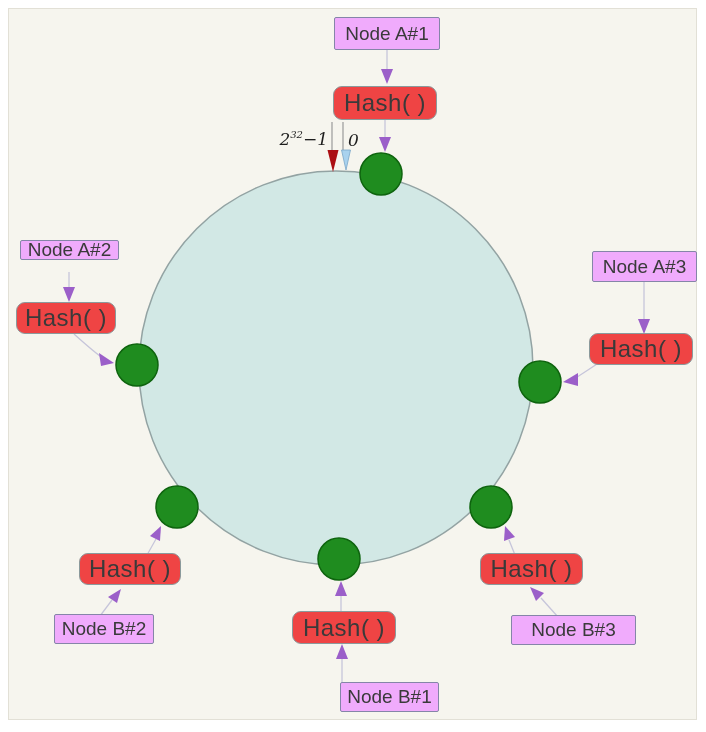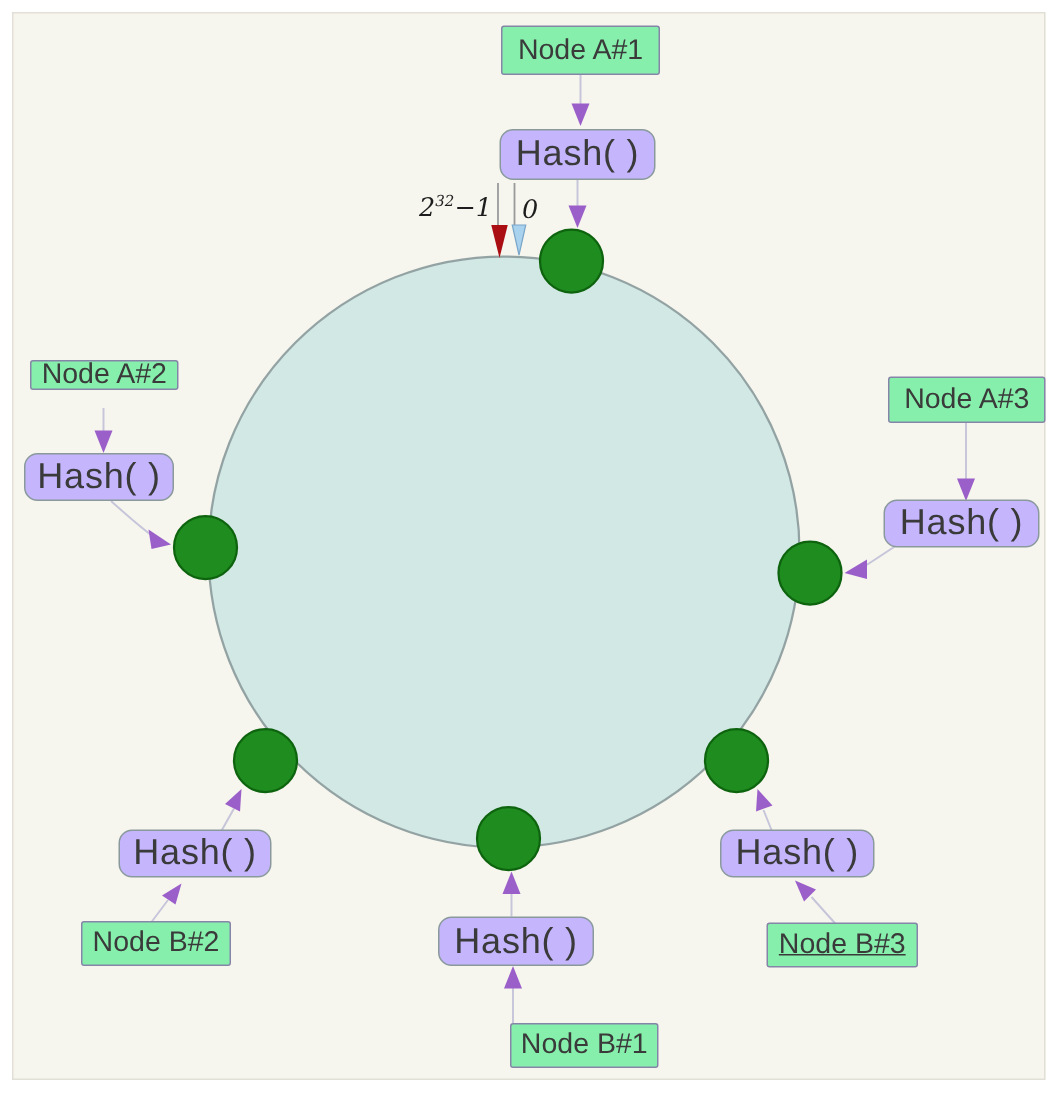--- a/index.html
+++ b/index.html
@@ -27,27 +27,27 @@
   .label-box {
     position: absolute;
     display: flex;
     align-items: center;
     justify-content: center;
     box-sizing: border-box;
     color: #3a3a3a;
     white-space: nowrap;
   }
   .node-box {
-    background: #86efac;
+    background: #f0abfc;
     border: 1.5px solid #8585a8;
     border-radius: 2px;
     font-size: 19px;
   }
   .hash-box {
-    background: #c4b5fd;
+    background: #ef4444;
     border: 1.5px solid #8a9a9c;
     border-radius: 9px;
     font-size: 24px;
     letter-spacing: 0.5px;
   }
   .marker-label {
     position: absolute;
     font-family: "DejaVu Serif", "Liberation Serif", serif;
     font-size: 17px;
     color: #1d1d1d;
@@ -66,21 +66,21 @@
   #node-a1 { left: 334px; top: 17px;  width: 106px; height: 33px; }
   #hash-a1 { left: 333px; top: 86px;  width: 104px; height: 34px; }
   #node-a2 { left: 20px;  top: 240px; width: 99px;  height: 20px; }
   #hash-a2 { left: 16px;  top: 302px; width: 100px; height: 32px; }
   #node-a3 { left: 592px; top: 251px; width: 105px; height: 31px; }
   #hash-a3 { left: 589px; top: 333px; width: 104px; height: 32px; }
   #node-b2 { left: 54px;  top: 614px; width: 100px; height: 30px; }
   #hash-b2 { left: 79px;  top: 553px; width: 102px; height: 32px; }
   #node-b1 { left: 292px; top: 682px; width: 99px;  height: 30px; margin-left: 48px; }
   #hash-b1 { left: 292px; top: 611px; width: 104px; height: 33px; }
-  #node-b3 { left: 511px; top: 615px; width: 101px; height: 30px; text-decoration: underline; }
+  #node-b3 { left: 511px; top: 615px; width: 125px; height: 30px; }
   #hash-b3 { left: 480px; top: 553px; width: 103px; height: 32px; }
 
   .arrow-line { stroke: #c6c5da; stroke-width: 1.3; fill: none; }
   .arrow-head { fill: #9b5fc9; stroke: none; }
 </style>
 </head>
 <body>
 
 <div class="stage">
 

